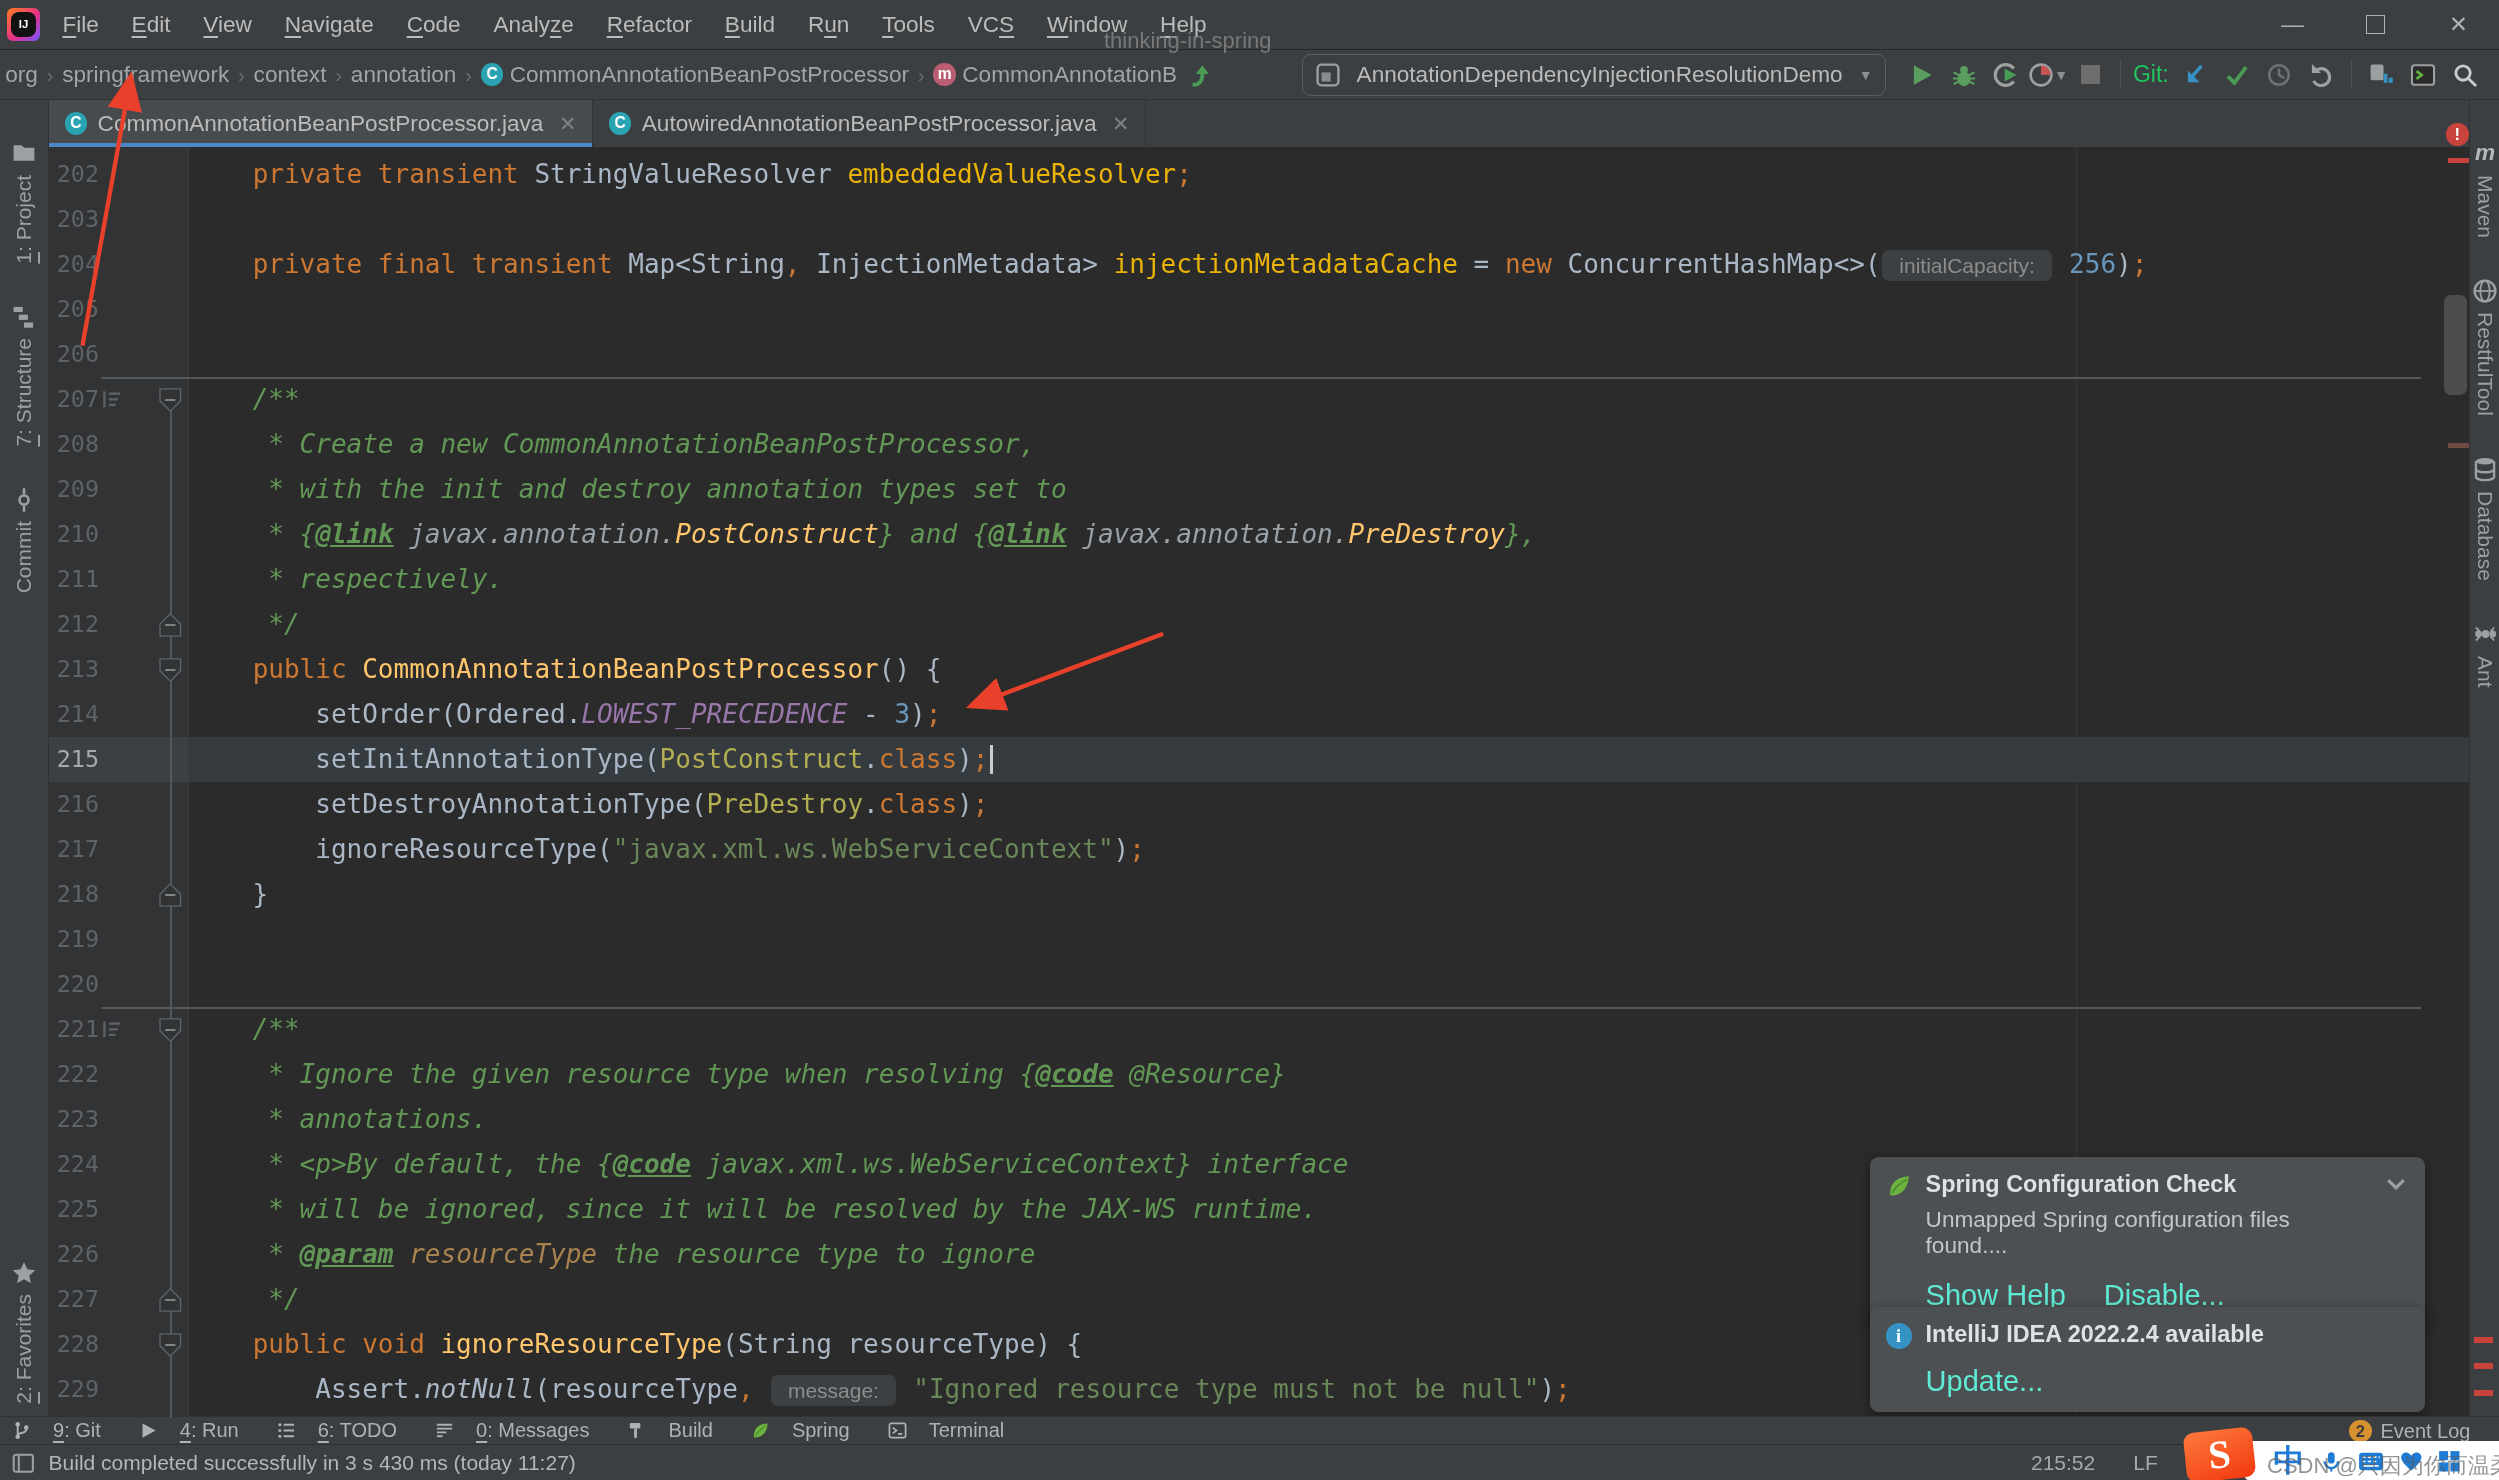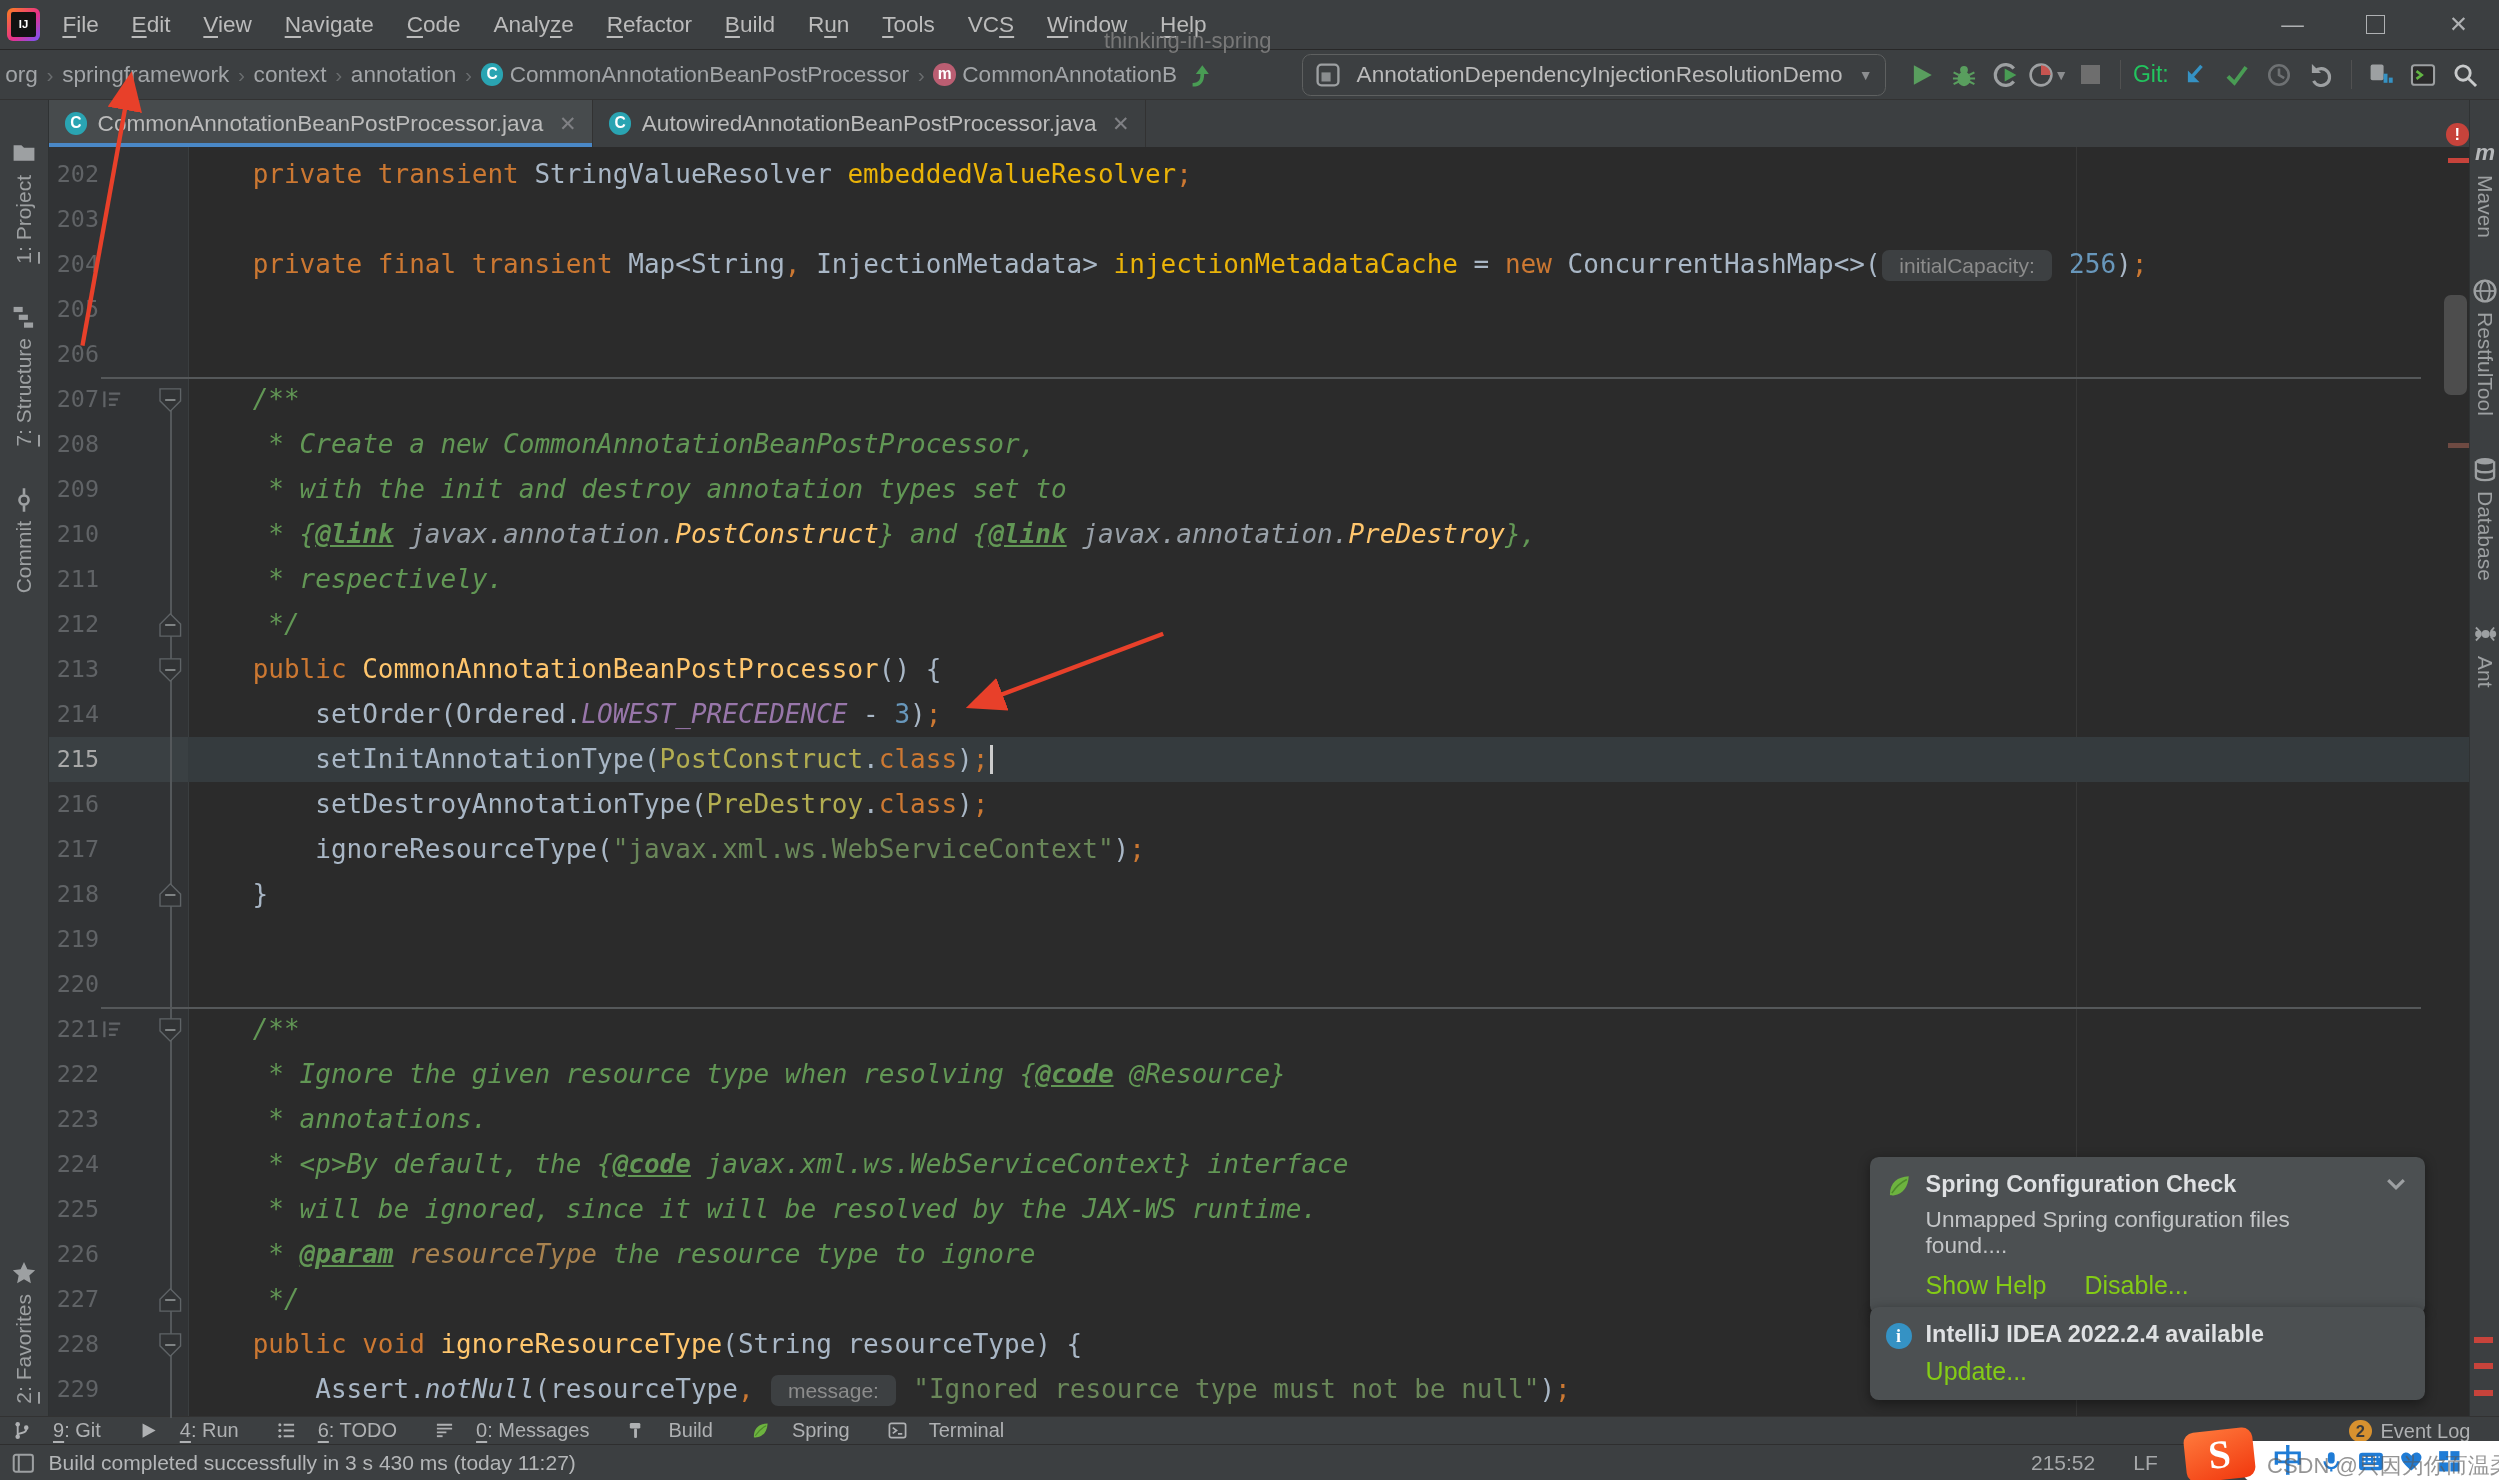--- a/index.html
+++ b/index.html
@@ -2,21 +2,21 @@
 <html style="font-size:14px"><head>
 <meta charset="utf-8">
 <style>
   html,body{margin:0;padding:0;background:#2b2b2b;}
   .app{position:relative;width:2500px;height:1481px;background:#3c3f41;
        font-family:"Liberation Sans",sans-serif;color:#bbbbbb;overflow:hidden;}
   
   .titlebar{position:relative;height:49px;display:flex;align-items:center;border-bottom:0.9px solid #282828;}
   .applogo{width:33px;height:33px;margin:0 12px 0 7px;border-radius:6px;
            background:linear-gradient(135deg,#fc801d,#e8308a 55%,#7256ff);position:relative;flex:none;}
-  .applogo i{position:absolute;left:4.3px;top:4.3px;right:4.3px;bottom:4.3px;background:#121212;border-radius:2px;
+  .applogo i{position:absolute;left:4.3px;top:4.3px;right:4.3px;bottom:4.3px;background:#121212;border-radius:8px;
              color:#fff;font-style:normal;font-weight:bold;font-size:11.3px;line-height:24px;text-align:center;}
   .menu-item{font-size:22.6px;color:#bbbbbb;margin-right:12px;padding:3.5px 10.4px;cursor:default;}
   .wintitle{position:absolute;left:1104px;top:16px;line-height:49px;font-size:22px;color:#787878;}
   .wincontrols{position:absolute;right:0;top:0;height:49px;display:flex;}
   .winbtn{width:83px;height:49px;display:flex;align-items:center;justify-content:center;color:#afb1b3;font-size:22.6px;}
   .winbtn .restore{width:17.4px;height:17.4px;border:1.7px solid #afb1b3;position:relative;}
   
   .toolbar{height:49px;display:flex;align-items:center;border-bottom:0.9px solid #323232;padding:0 8.7px 0 5.2px;}
   .crumb{display:flex;align-items:center;font-size:22.6px;color:#a2a5a8;}
   .crumb-sep{color:#6a6d6f;margin:0 8.7px;font-size:21px;}
@@ -88,21 +88,21 @@
   .stripe-mark{width:19px;height:6px;background:#c7433b;left:2474px;}
   
   .balloon{position:absolute;left:1870px;width:555px;background:#4c5052;border-radius:8.7px;
            box-shadow:0 3.5px 12px rgba(0,0,0,.4);display:flex;padding:14px 15.6px;gap:14px;box-sizing:border-box;
            font-family:"Liberation Sans",sans-serif;}
   .balloon .nicon{flex:none;margin-top:1.7px;}
   .ncontent{flex:1;min-width:0;}
   .ntitle{font-size:23.4px;font-weight:bold;color:#dfe1e3;margin-bottom:8.7px;}
   .nbody{font-size:22.6px;color:#c3c5c7;margin-bottom:12px;}
   .nlinks{display:flex;gap:38px;}
-  .nlinks span{color:#84cc16;font-size:25px;}
+  .nlinks span{color:#5eead4;font-size:29px;margin-top:8px;}
   .chev{flex:none;}
   
   .toolwin{position:absolute;left:0;right:0;top:1416px;height:28px;background:#3c3f41;border-top:0.9px solid #323232;
            display:flex;align-items:center;padding:0 12px;box-sizing:border-box;}
   .tw-item{display:flex;align-items:center;gap:22px;font-size:20px;color:#afb1b3;margin-right:38px;}
   .tw-item .si{width:19px;height:19px;}
   .eventlog{position:absolute;right:29.5px;top:0;height:28px;display:flex;align-items:center;gap:8.7px;font-size:20px;color:#afb1b3;}
   .badge{width:22.6px;height:22.6px;border-radius:50%;background:#d7912f;color:#3b3b3b;font-weight:bold;
          font-size:16.5px;line-height:22.6px;text-align:center;}
   .statusbar{position:absolute;left:0;right:0;top:1444px;height:36px;background:#3c3f41;border-top:0.9px solid #2e2e2e;

